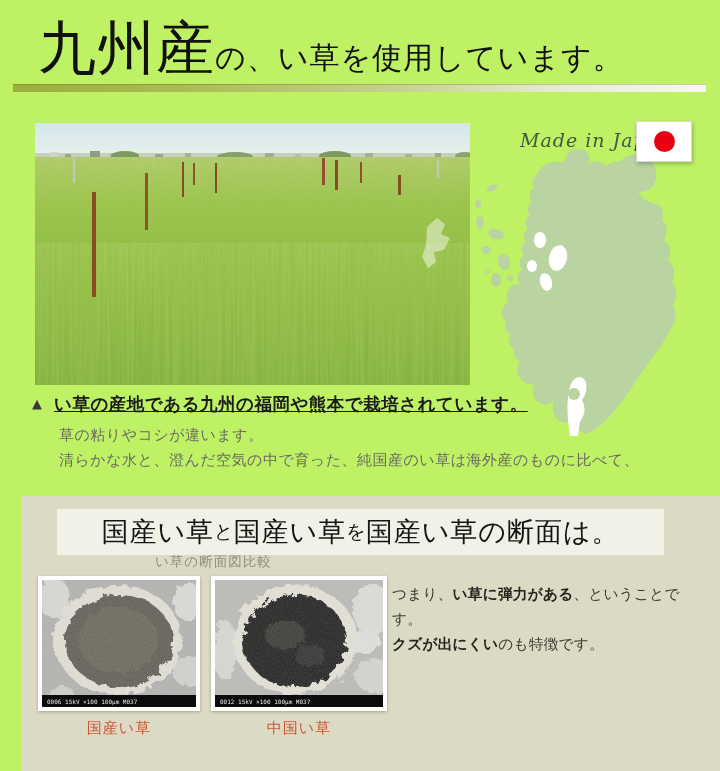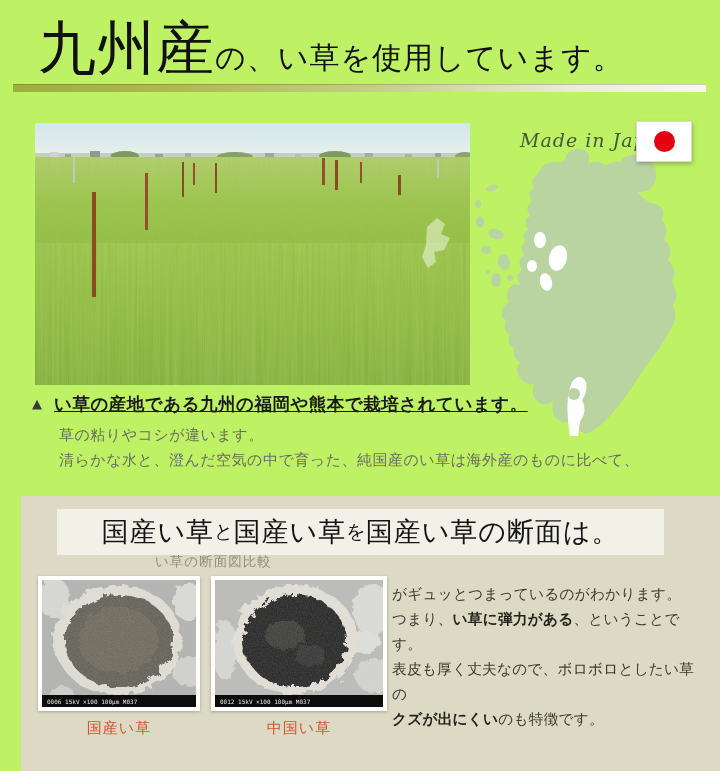--- a/index.html
+++ b/index.html
@@ -233,20 +233,18 @@
         <rect width="168" height="115" filter="url(#grainB)" opacity="0.5"></rect>
         <rect x="0" y="115" width="168" height="12" fill="#0c0c0c"></rect>
         <text x="5" y="124" font-size="6" fill="#e8e8e8" font-family="DejaVu Sans Mono, monospace">0012 15kV ×100 100μm M037</text>
       </svg>
     </div>
 
     <div class="sem-label l1">国産い草</div>
     <div class="sem-label l2">中国い草</div>
 
     <div class="cmp-text">
-      <div><span>がギュッとつまっているのがわかります。</span></div>
       <div><span>つまり、</span><b>い草に弾力がある</b><span>、ということです。</span></div>
-      <div><span>表皮も厚く丈夫なので、ボロボロとしたい草の</span></div>
       <div><b>クズが出にくい</b><span>のも特徴です。</span></div>
     </div>
   </div>
 
 </div>
 
 </body></html>

